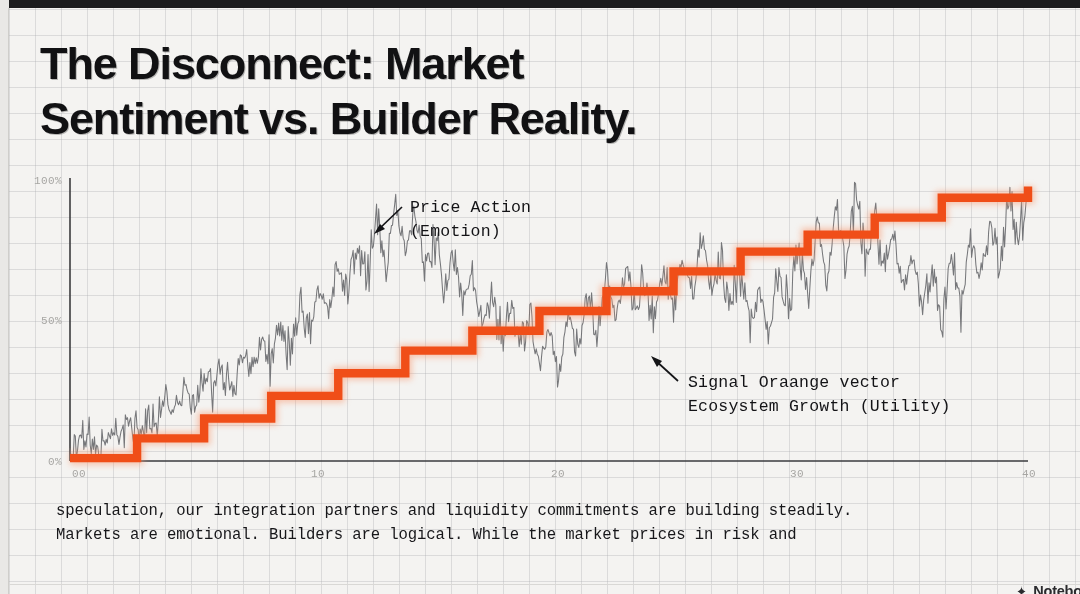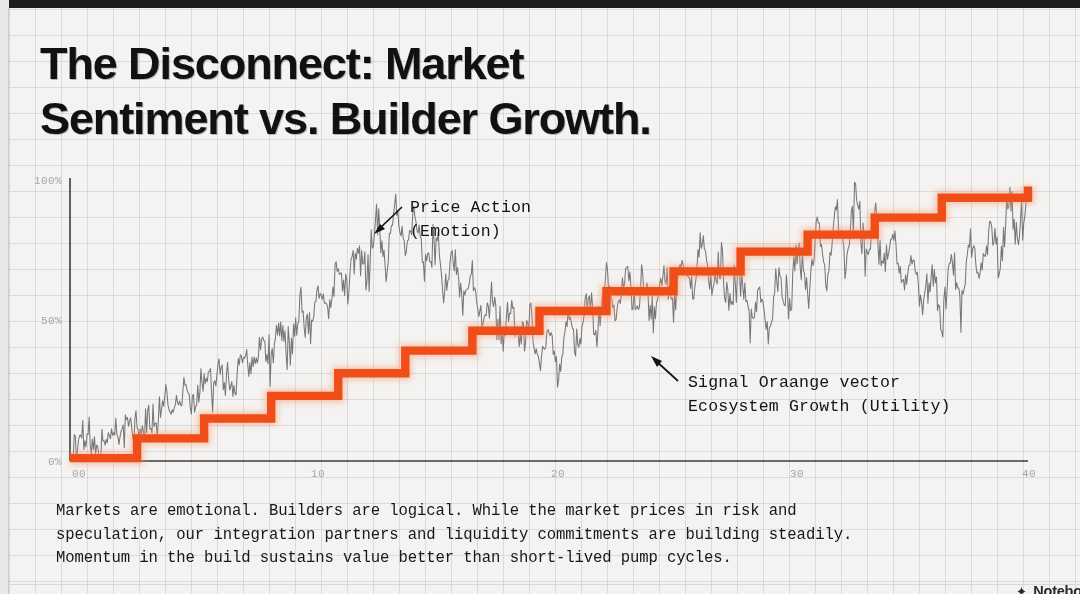--- a/index.html
+++ b/index.html
@@ -71,21 +71,21 @@
 <div id="stage">
 
   <div class="edge top"></div>
   <div class="edge left"></div>
   <div class="edge leftline"></div>
   <div class="edge bottomline"></div>
   <div class="edge rightfade"></div>
 
   <div id="headline">
     <div>The Disconnect: Market</div>
-    <div>Sentiment vs. Builder Growth.</div>
+    <div>Sentiment vs. Builder Reality.</div>
   </div>
 
   <div id="chart">
     <svg width="1080" height="320" viewBox="0 0 1080 320">
       <defs>
         <filter id="glow" x="-20%" y="-20%" width="140%" height="140%">
           <feGaussianBlur stdDeviation="3.2" result="b"></feGaussianBlur>
           <feMerge>
               <feMergeNode in="b"></feMergeNode>
             </feMerge>
@@ -120,23 +120,22 @@
       <g>
         <path d="M 678 221 L 655 200" stroke="#141417" stroke-width="1.7" fill="none"></path>
         <path d="M 651 196 L 657 207 L 662 201 Z" fill="#141417"></path>
         <text class="annot" x="688" y="227">Signal Oraange vector</text>
         <text class="annot" x="688" y="251">Ecosystem Growth (Utility)</text>
       </g>
     </svg>
   </div>
 
   <div id="caption">
+    <div>speculation, our integration partners and liquidity commitments are building steadily.</div>
     <div>Markets are emotional. Builders are logical. While the market prices in risk and</div>
-    <div>speculation, our integration partners and liquidity commitments are building steadily.</div>
-    <div>Momentum in the build sustains value better than short-lived pump cycles.</div>
   </div>
 
   <div id="watermark">
     <span class="spark">
       <svg viewBox="0 0 24 24" width="13" height="13">
         <path d="M12 1.5 C12 7 13.8 9.6 19.5 12 C13.8 14.4 12 17 12 22.5 C12 17 10.2 14.4 4.5 12 C10.2 9.6 12 7 12 1.5 Z" fill="#2a2a2d"></path>
       </svg>
     </span>
     <span>NotebookLM</span>
   </div>

